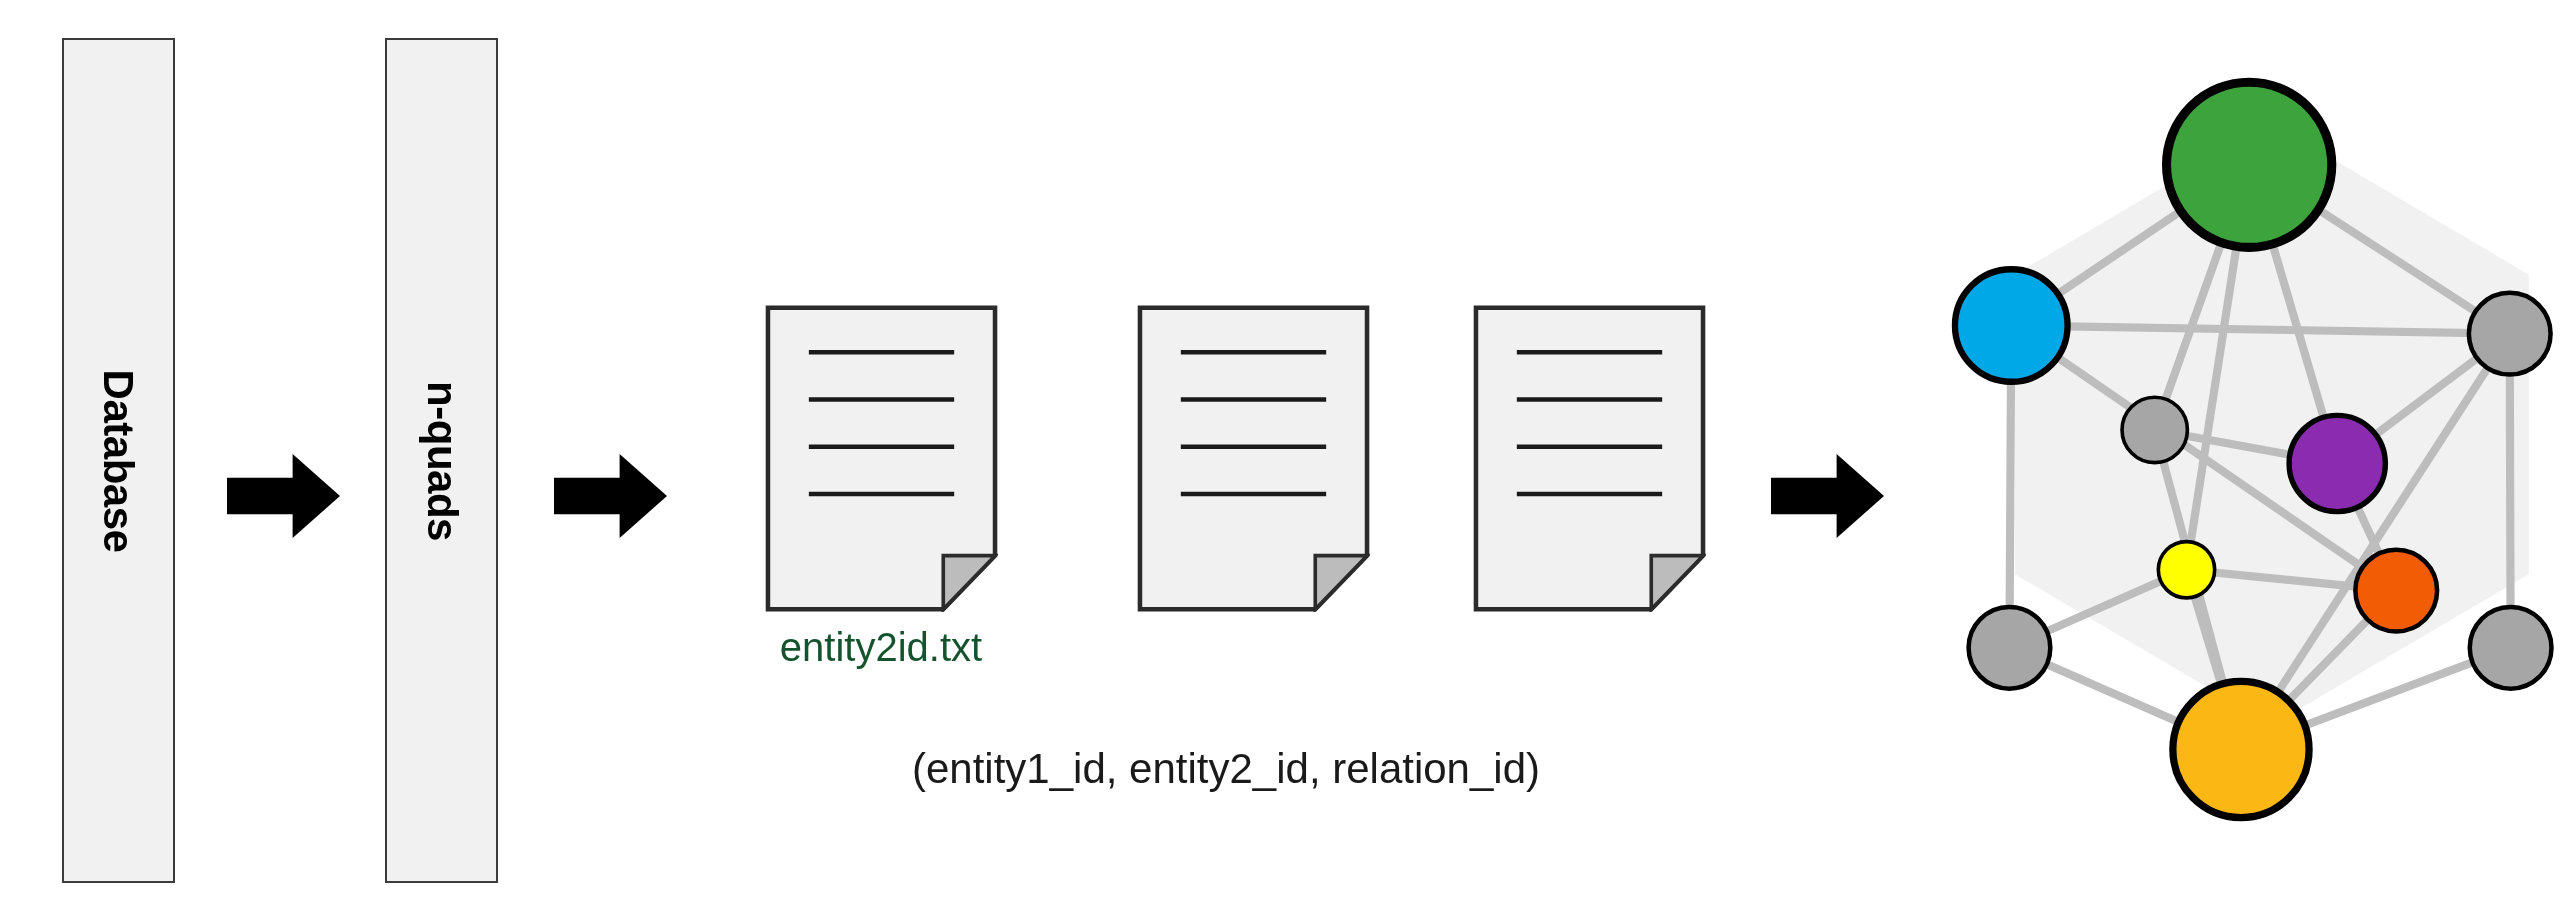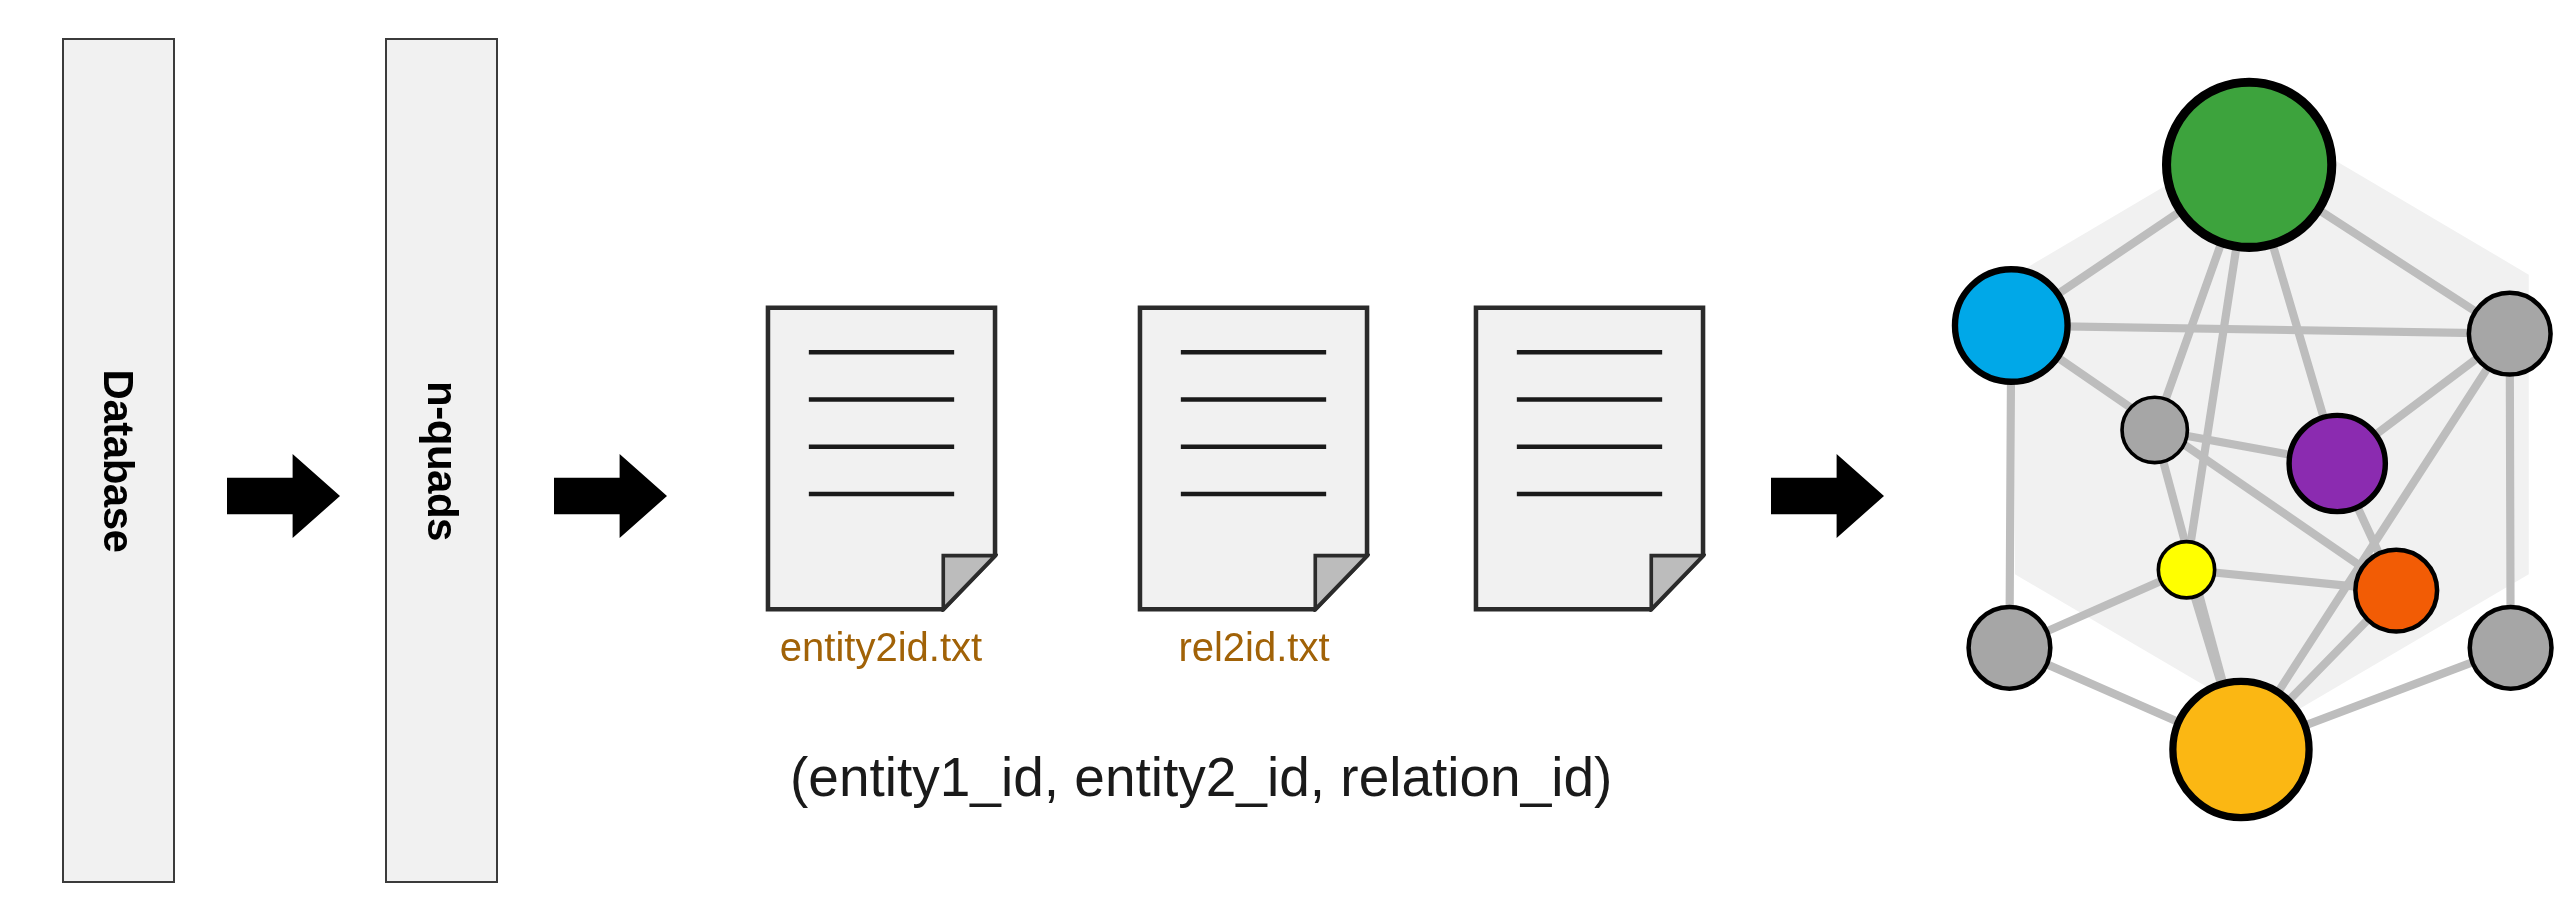--- a/index.html
+++ b/index.html
@@ -46,30 +46,31 @@
   }
 
   
   .doc {
     position: absolute;
   }
   .doc-label {
     position: absolute;
     text-align: center;
     font-size: 40px;
-    color: #a16207;
+    color: #14532d;
     white-space: nowrap;
   }
 
   
   .tuple-caption {
     position: absolute;
-    font-size: 55px;
+    font-size: 42px;
     color: #1a1a1a;
     white-space: nowrap;
+    text-align: center;
   }
 
   
   .graph {
     position: absolute;
   }
 </style>
 </head>
 <body>
 
@@ -110,21 +111,20 @@
   <div class="doc" id="doc-1" style="left: 1137px; top: 305px; width: 233px; height: 307px;">
     <svg width="233" height="307" viewBox="0 0 256 338" aria-hidden="true">
       <path d="M3,3 L253,3 L253,276 L196,335 L3,335 Z" fill="#f1f1f1" stroke="#2b2b2b" stroke-width="5"></path>
       <path d="M253,276 L196,335 L196,276 Z" fill="#bcbcbc" stroke="#2b2b2b" stroke-width="4"></path>
       <line x1="48" y1="52" x2="208" y2="52" stroke="#1a1a1a" stroke-width="5"></line>
       <line x1="48" y1="104" x2="208" y2="104" stroke="#1a1a1a" stroke-width="5"></line>
       <line x1="48" y1="156" x2="208" y2="156" stroke="#1a1a1a" stroke-width="5"></line>
       <line x1="48" y1="208" x2="208" y2="208" stroke="#1a1a1a" stroke-width="5"></line>
     </svg>
   </div>
-  <div class="doc-label" id="doc-label-1" style="left: 1083px; top: 625px; width: 342px;">rel2id.txt</div>
 
   <div class="doc" id="doc-2" style="left: 1473px; top: 305px; width: 233px; height: 307px;">
     <svg width="233" height="307" viewBox="0 0 256 338" aria-hidden="true">
       <path d="M3,3 L253,3 L253,276 L196,335 L3,335 Z" fill="#f1f1f1" stroke="#2b2b2b" stroke-width="5"></path>
       <path d="M253,276 L196,335 L196,276 Z" fill="#bcbcbc" stroke="#2b2b2b" stroke-width="4"></path>
       <line x1="48" y1="52" x2="208" y2="52" stroke="#1a1a1a" stroke-width="5"></line>
       <line x1="48" y1="104" x2="208" y2="104" stroke="#1a1a1a" stroke-width="5"></line>
       <line x1="48" y1="156" x2="208" y2="156" stroke="#1a1a1a" stroke-width="5"></line>
       <line x1="48" y1="208" x2="208" y2="208" stroke="#1a1a1a" stroke-width="5"></line>
     </svg>

